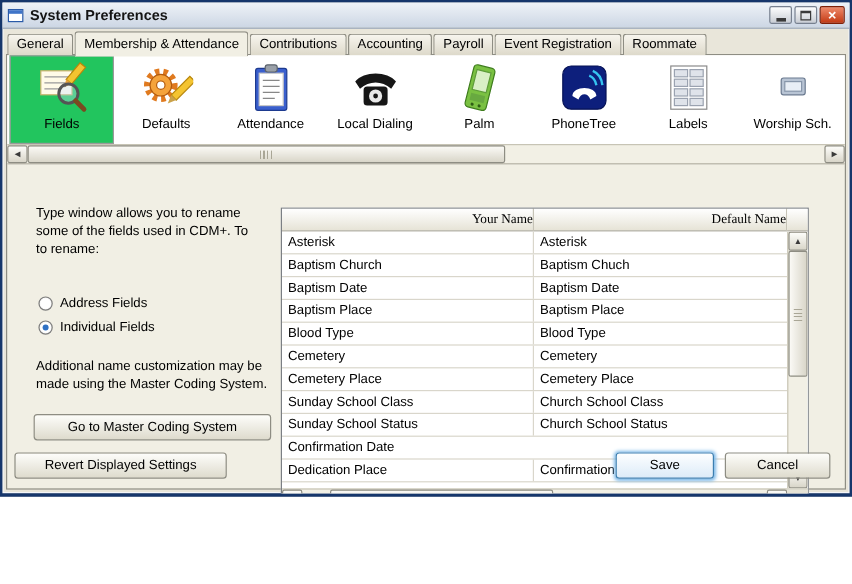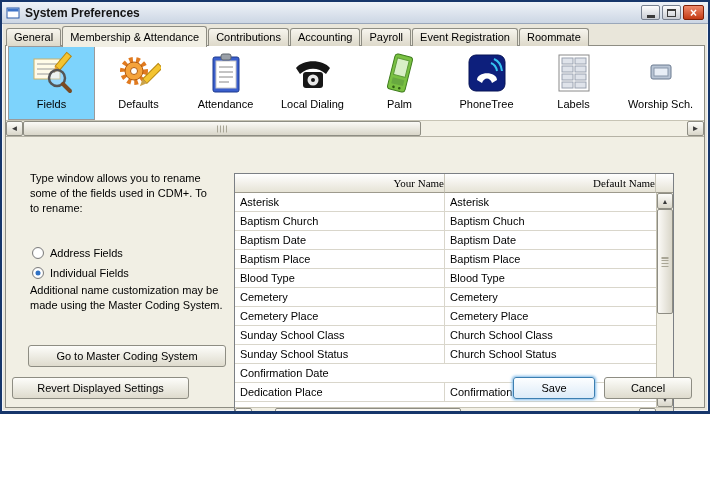--- a/index.html
+++ b/index.html
@@ -82,21 +82,21 @@
     display: flex;
     padding-left: 2px;
   }
   .titem {
     width: 87px; height: 74px;
     display: flex; flex-direction: column; align-items: center;
     padding-top: 4px;
     border: 1px solid transparent;
     cursor: default;
   }
-  .titem.sel { border-color: #9a9a9a; background: #7dd3fc; }
+  .titem.sel { border-color: #9a9a9a; background: #22c55e; }
   .ticon { width: 44px; height: 44px; display: flex; align-items: center; justify-content: center; }
   .tlabel { margin-top: 3px; font-size: 11px; }
   
   .hscroll {
     display: flex; align-items: stretch;
     background: #f2f0e5;
     height: 17px;
   }
   .toolbar-scroll {
     position: absolute; left: 0; right: 0; top: 74px;
@@ -143,21 +143,21 @@
     border: 1px solid #7d7d7d;
     background: radial-gradient(#ffffff 55%, #dcdcdc);
     position: relative;
   }
   .radio.sel::after {
     content: ""; position: absolute;
     left: 50%; top: 50%; transform: translate(-50%,-50%);
     width: 5px; height: 5px; border-radius: 50%;
     background: #2f71c4;
   }
-  .note { position: absolute; left: 24px; top: 146px; width: 205px; line-height: 15px; }
+  .note { position: absolute; left: 24px; top: 161px; width: 205px; line-height: 15px; }
   .btn {
     height: 22px;
     border: 1px solid #8e8d83; border-radius: 3px;
     background: linear-gradient(#fdfdfa, #dedbcd);
     font-family: inherit; font-size: 11px; color: #000;
     cursor: default;
   }
   .btn.master { position: absolute; left: 22px; top: 208px; width: 198px; }
   
   .ftable {

